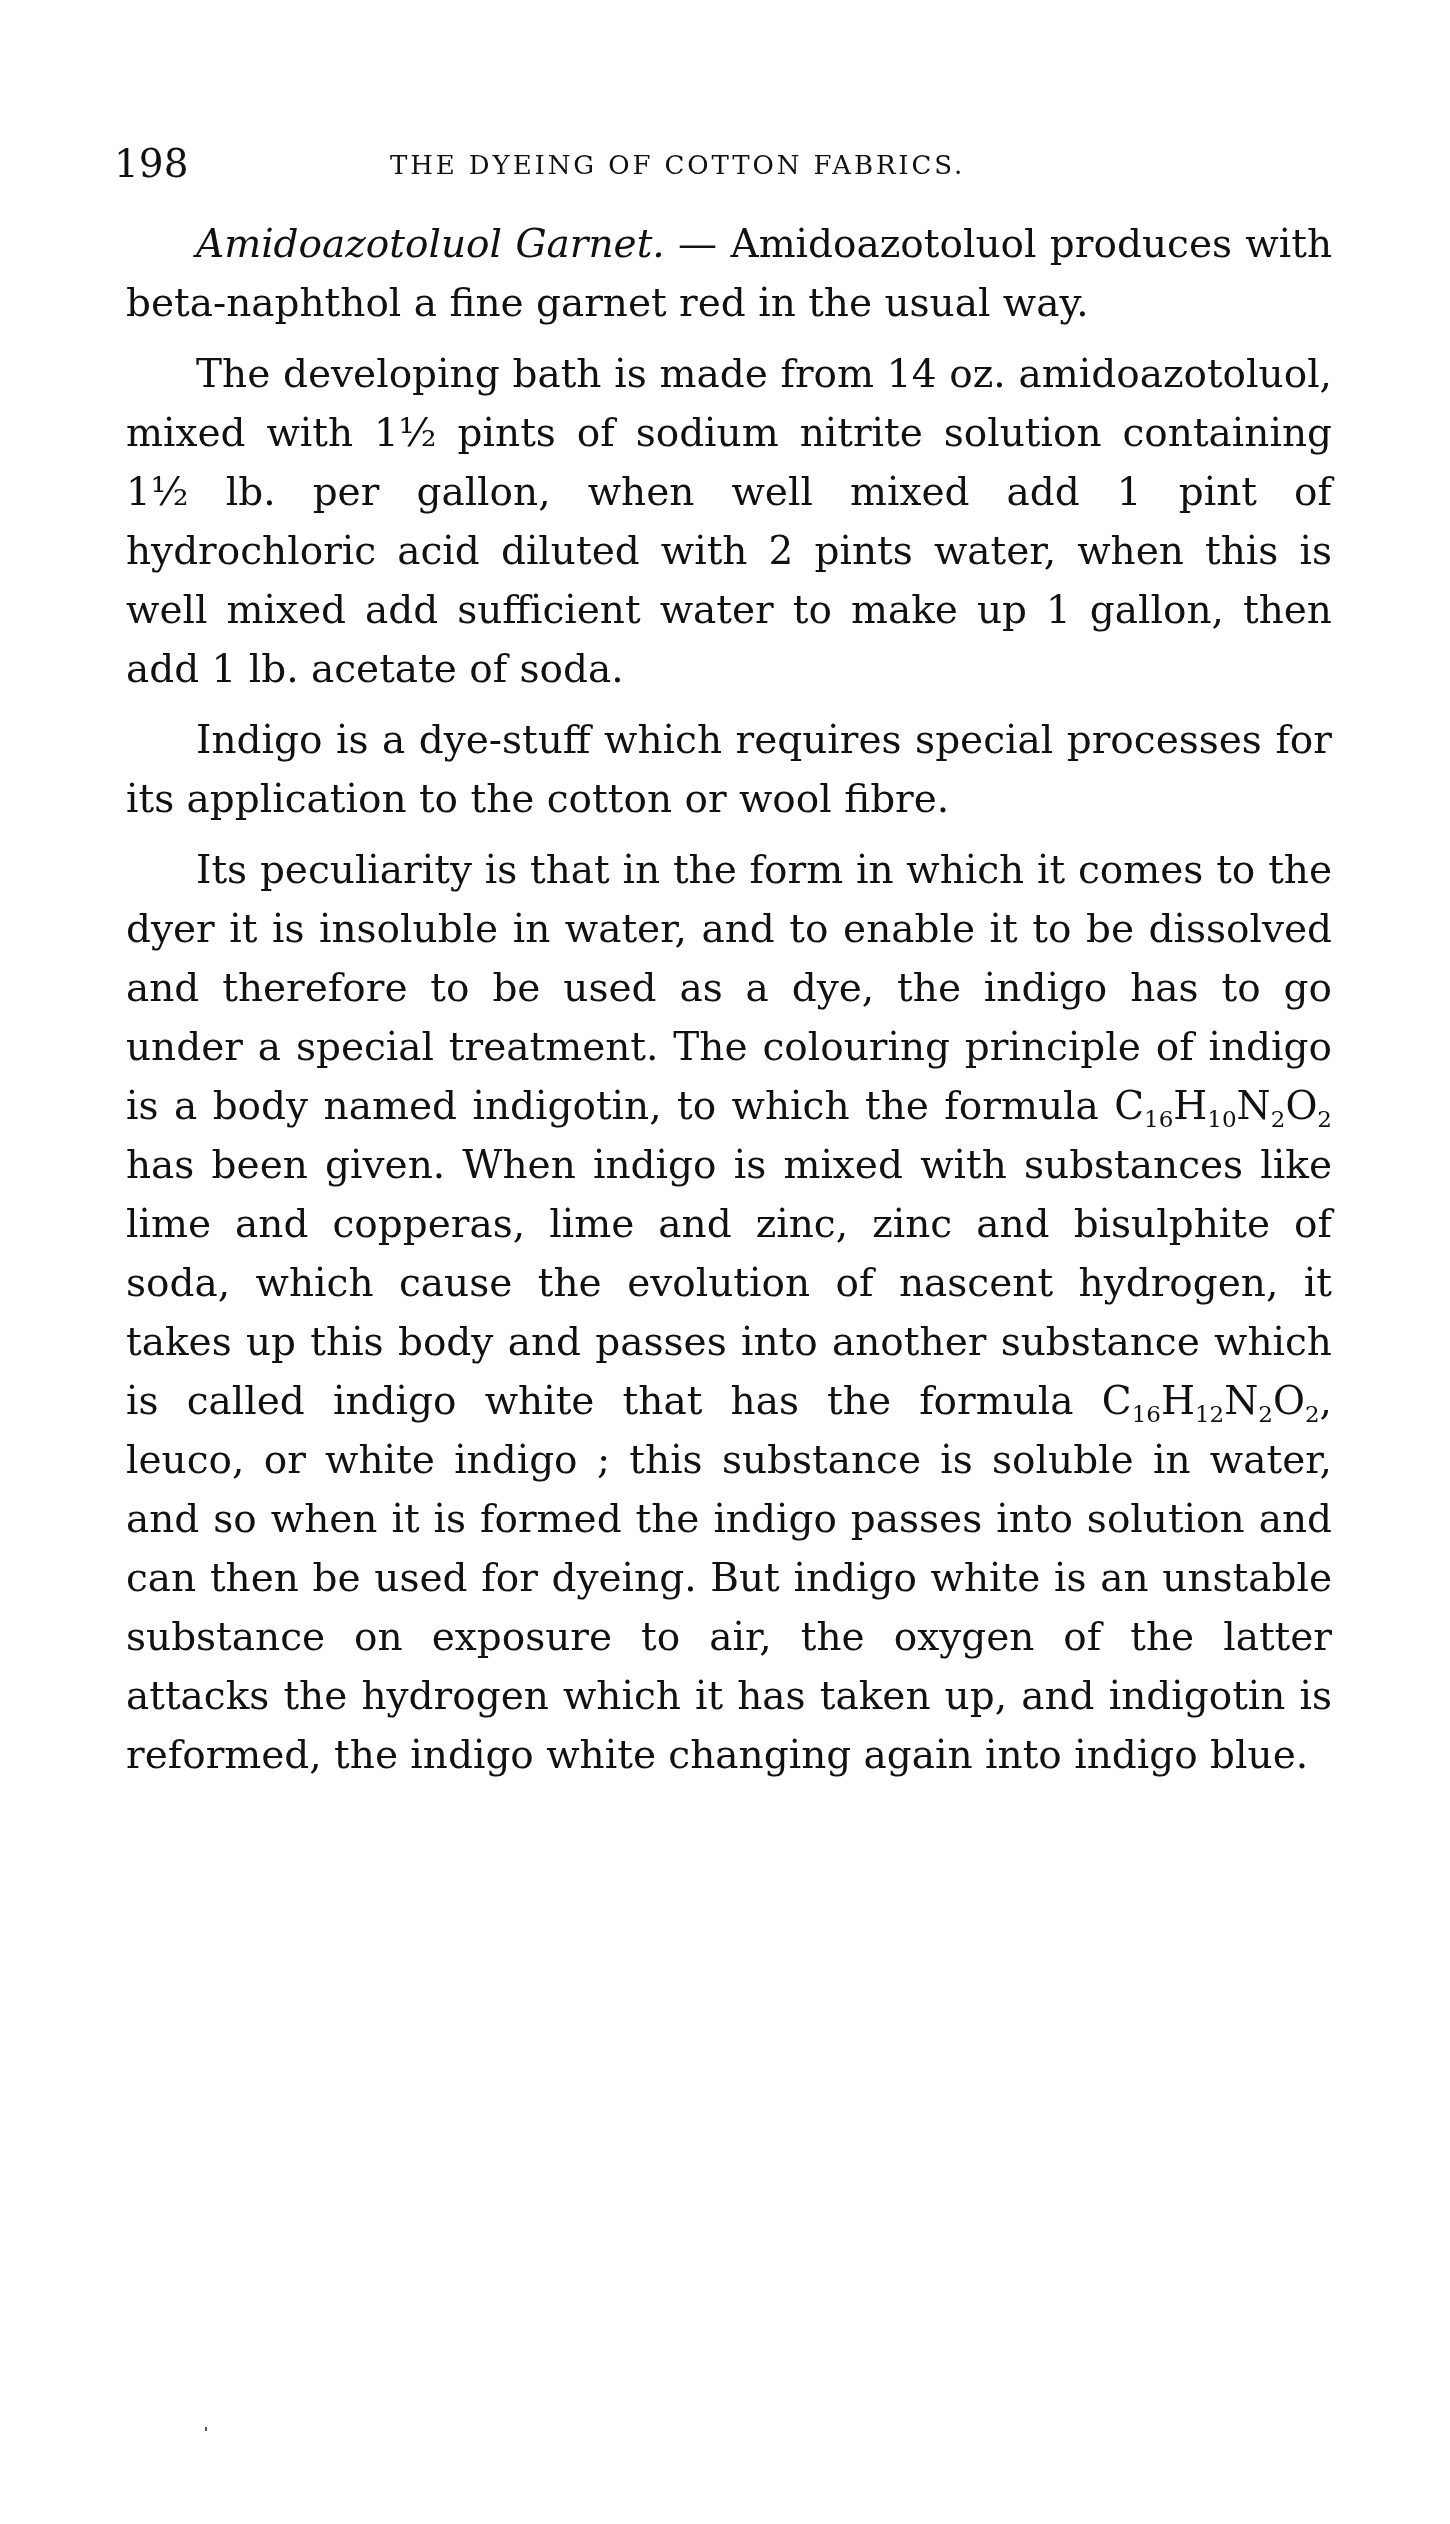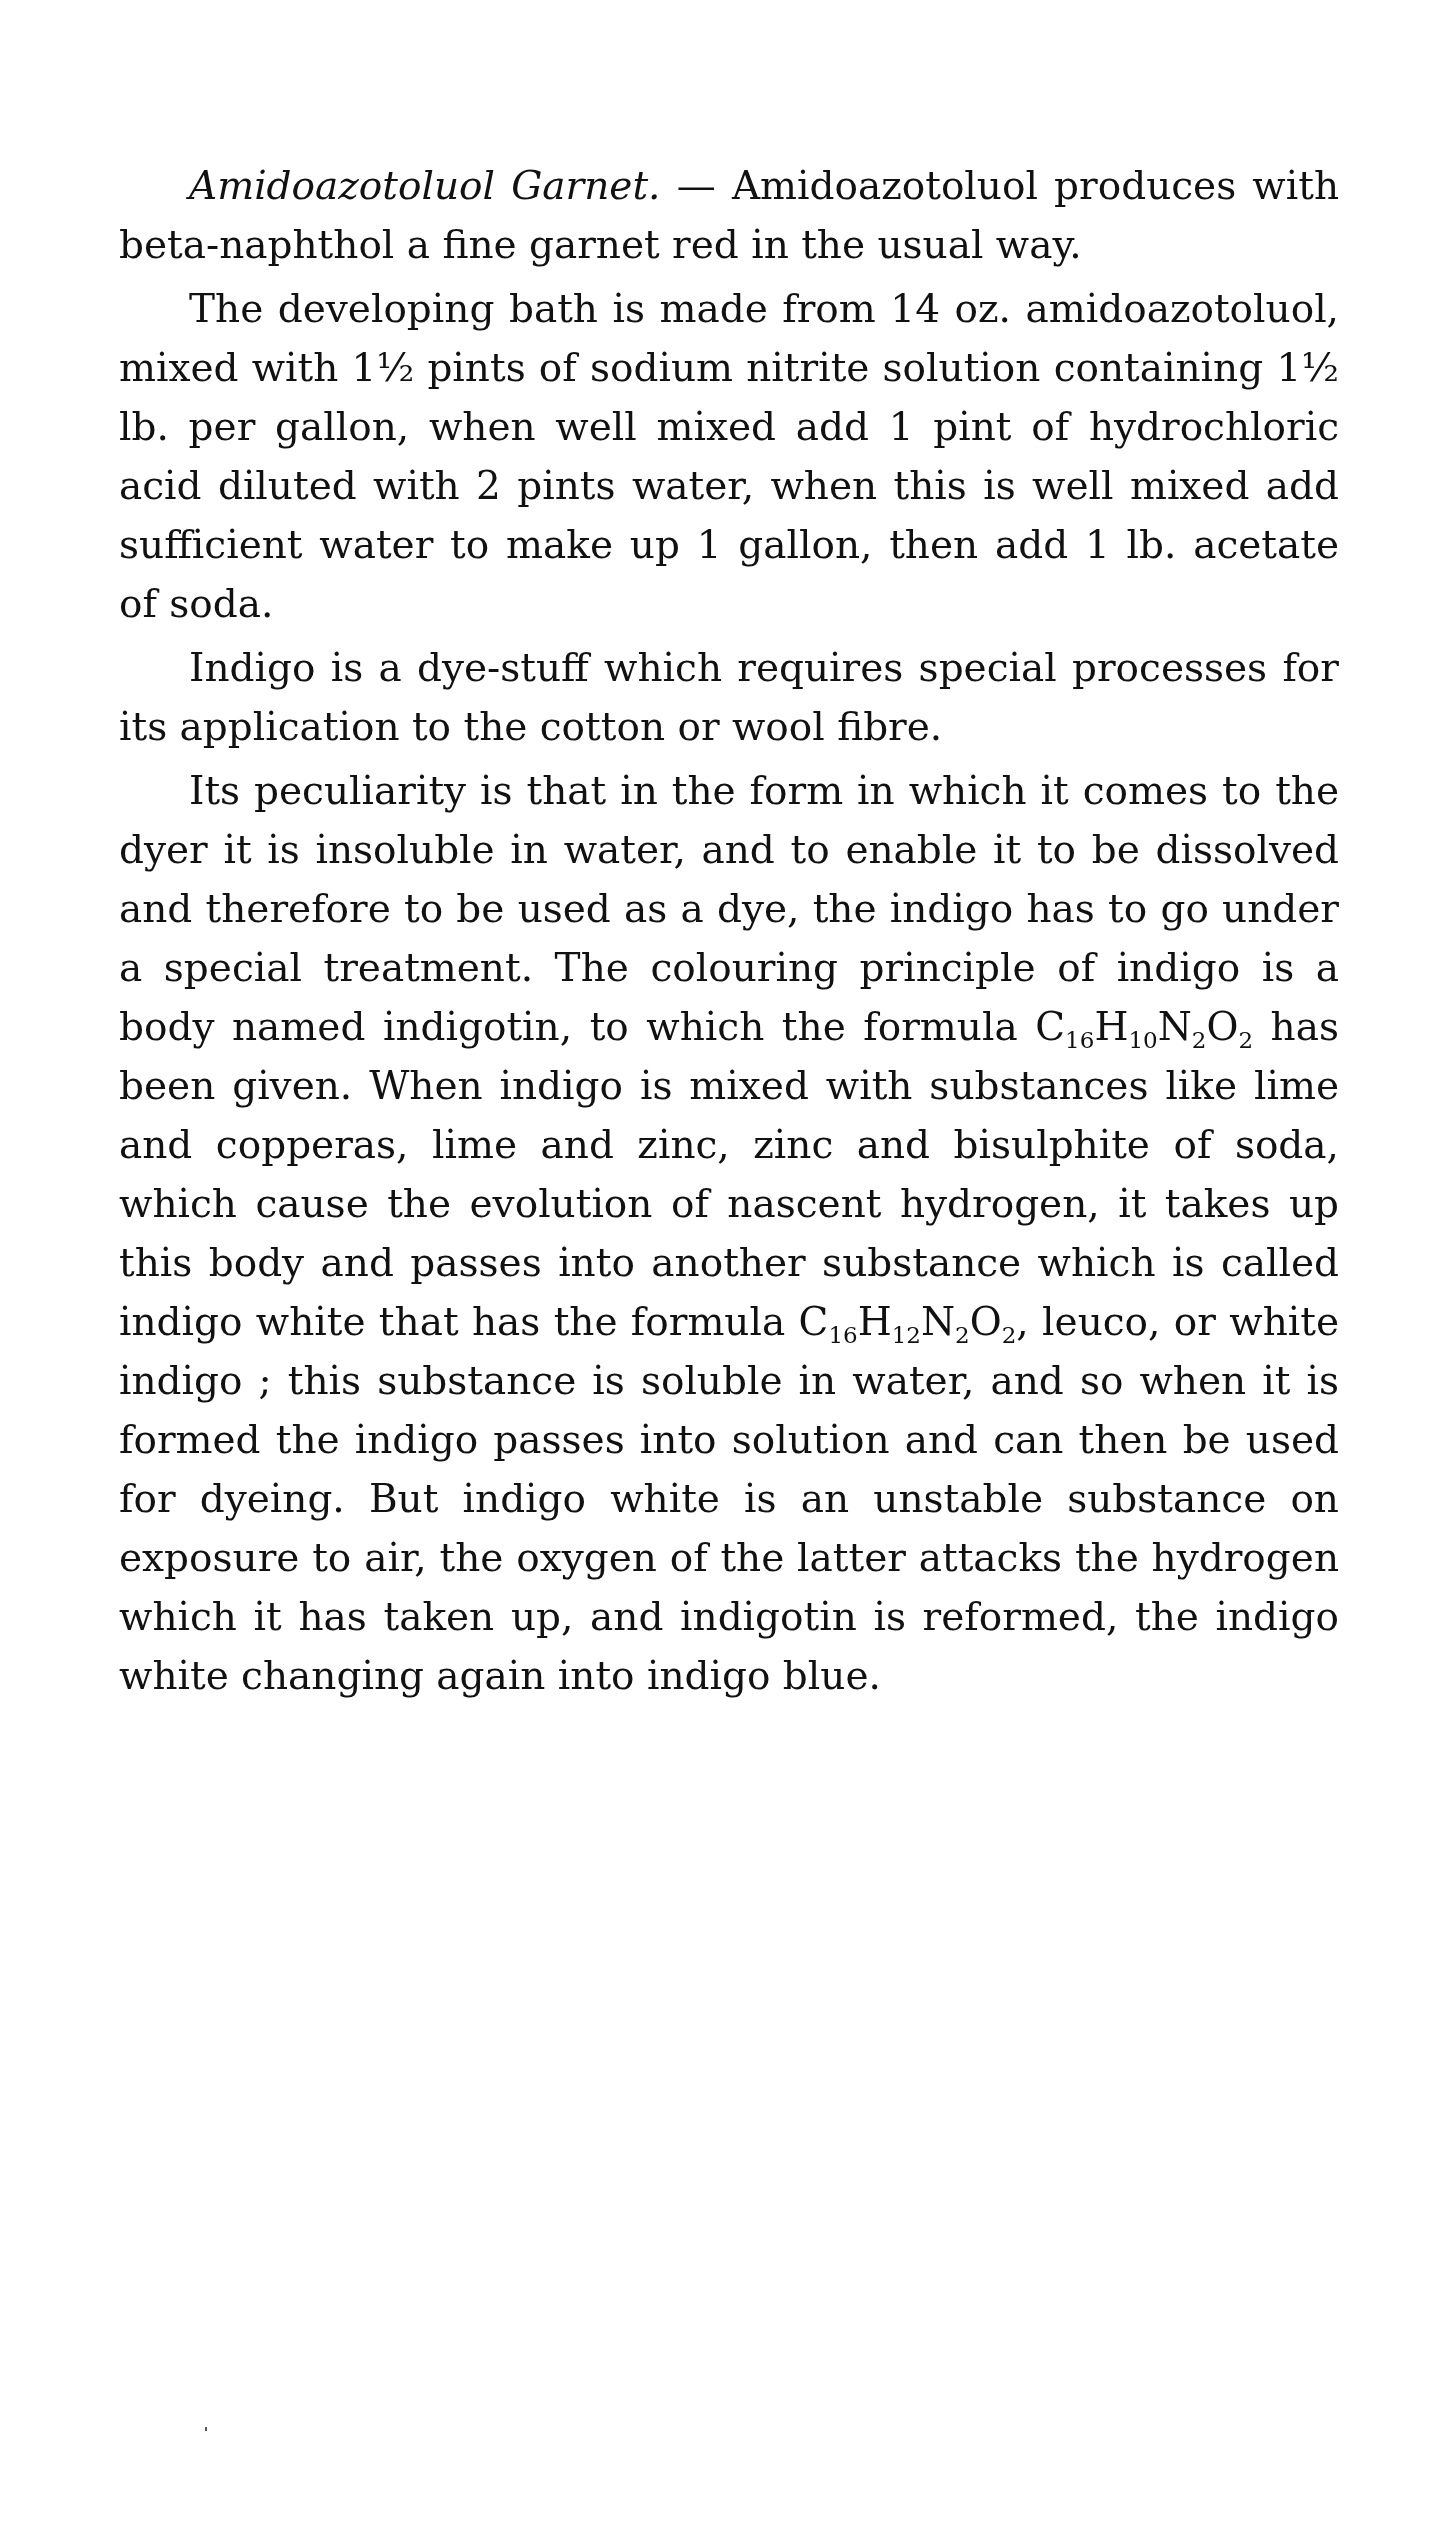--- a/index.html
+++ b/index.html
@@ -41,21 +41,21 @@
       line-height: 48px;
     }
     .body-text {
       font-size: 39px;
       line-height: 59px;
       text-align: justify;
       text-align-last: left;
       margin: 0;
     }
     .para {
-      margin: 5px;
+      margin: 12px;
       text-indent: 70px;
       text-align: justify;
     }
     .para.first {
       margin-top: 21px;
     }
     .para.follow {
       margin-top: 0;
     }
     .italic {
@@ -95,20 +95,24 @@
       width: 1.9px;
       height: 3.9px;
       background: #555;
     }
   </style>
 </head>
 <body>
 
 <div class="page">
 
+  <div class="running-head">
+    <span class="page-number">198</span>
+    <span class="running-title">THE DYEING OF COTTON FABRICS.</span>
+  </div>
 
   <div class="body-text">
 
     <p class="para first"><span class="italic">Amidoazotoluol Garnet.</span><span> — </span><span>Amidoazotoluol produces with beta-naphthol a fine garnet red in the usual way.</span></p>
 
     <p class="para follow">The developing bath is made from 14 oz. amidoazotoluol, mixed with 1½ pints of sodium nitrite solution containing 1½ lb. per gallon, when well mixed add 1 pint of hydrochloric acid diluted with 2 pints water, when this is well mixed add sufficient water to make up 1 gallon, then add 1 lb. acetate of soda.</p>
 
 
 
     <p class="para">Indigo is a dye-stuff which requires special processes for its application to the cotton or wool fibre.</p>

